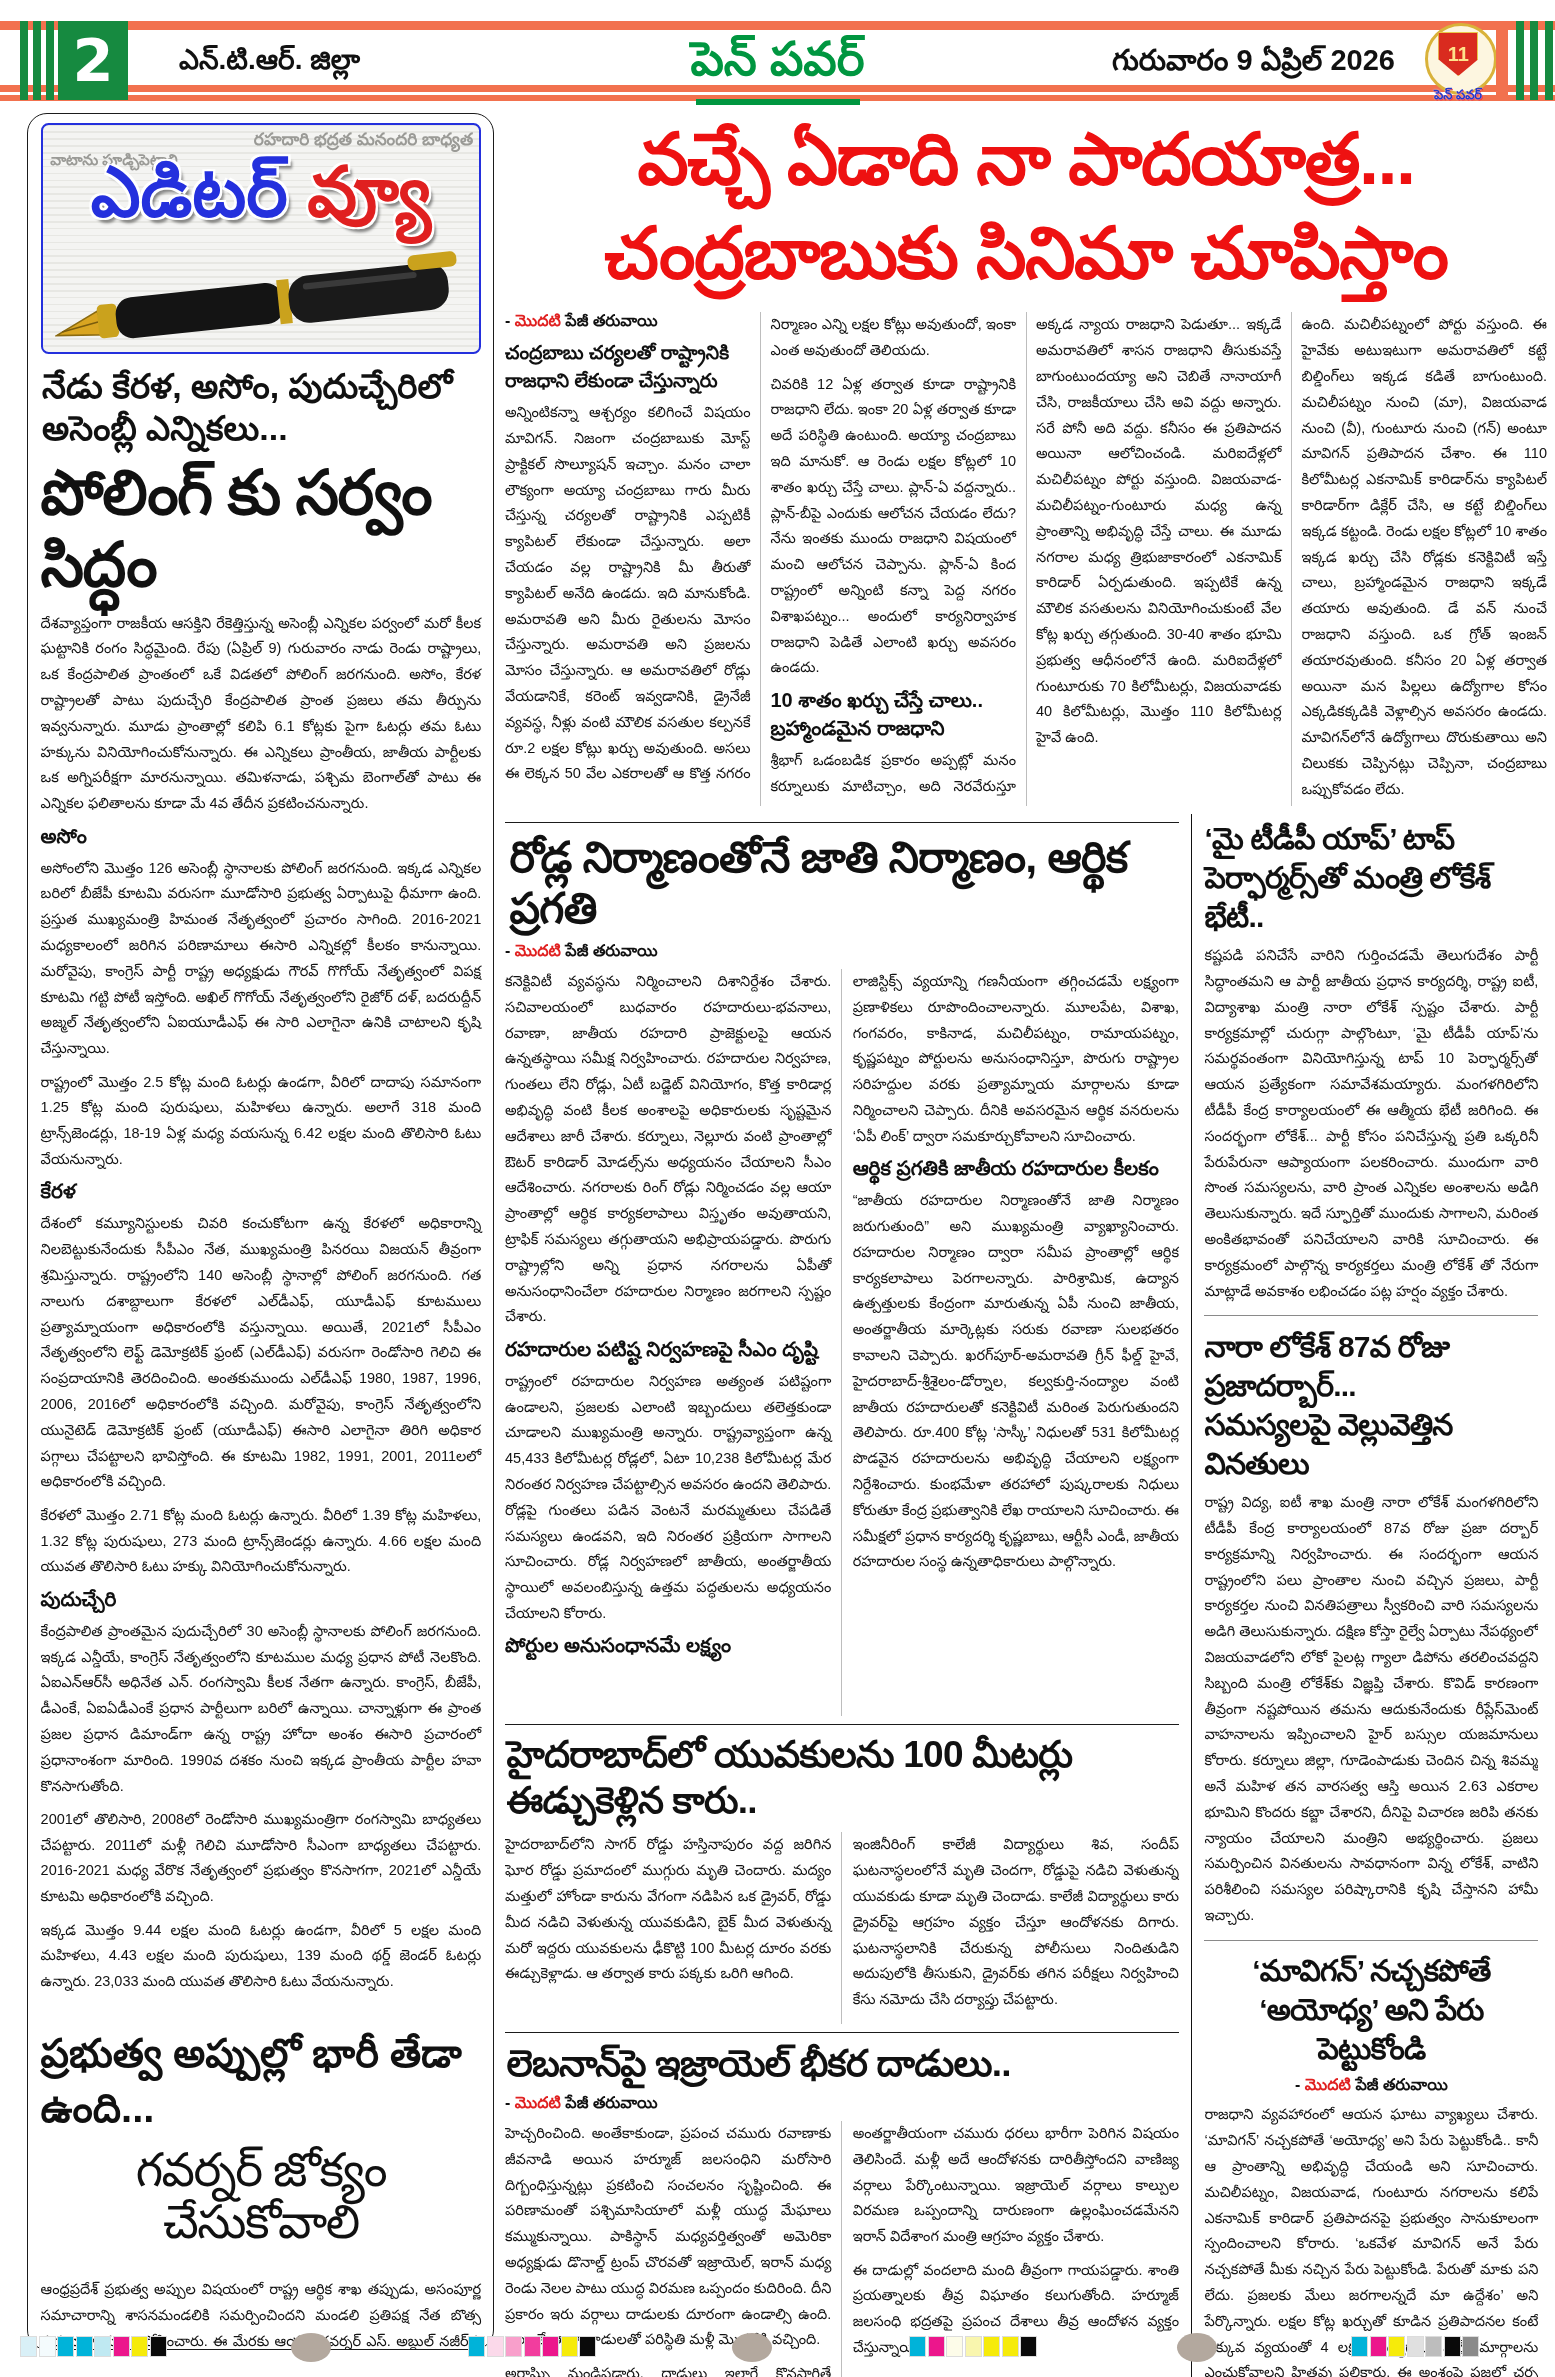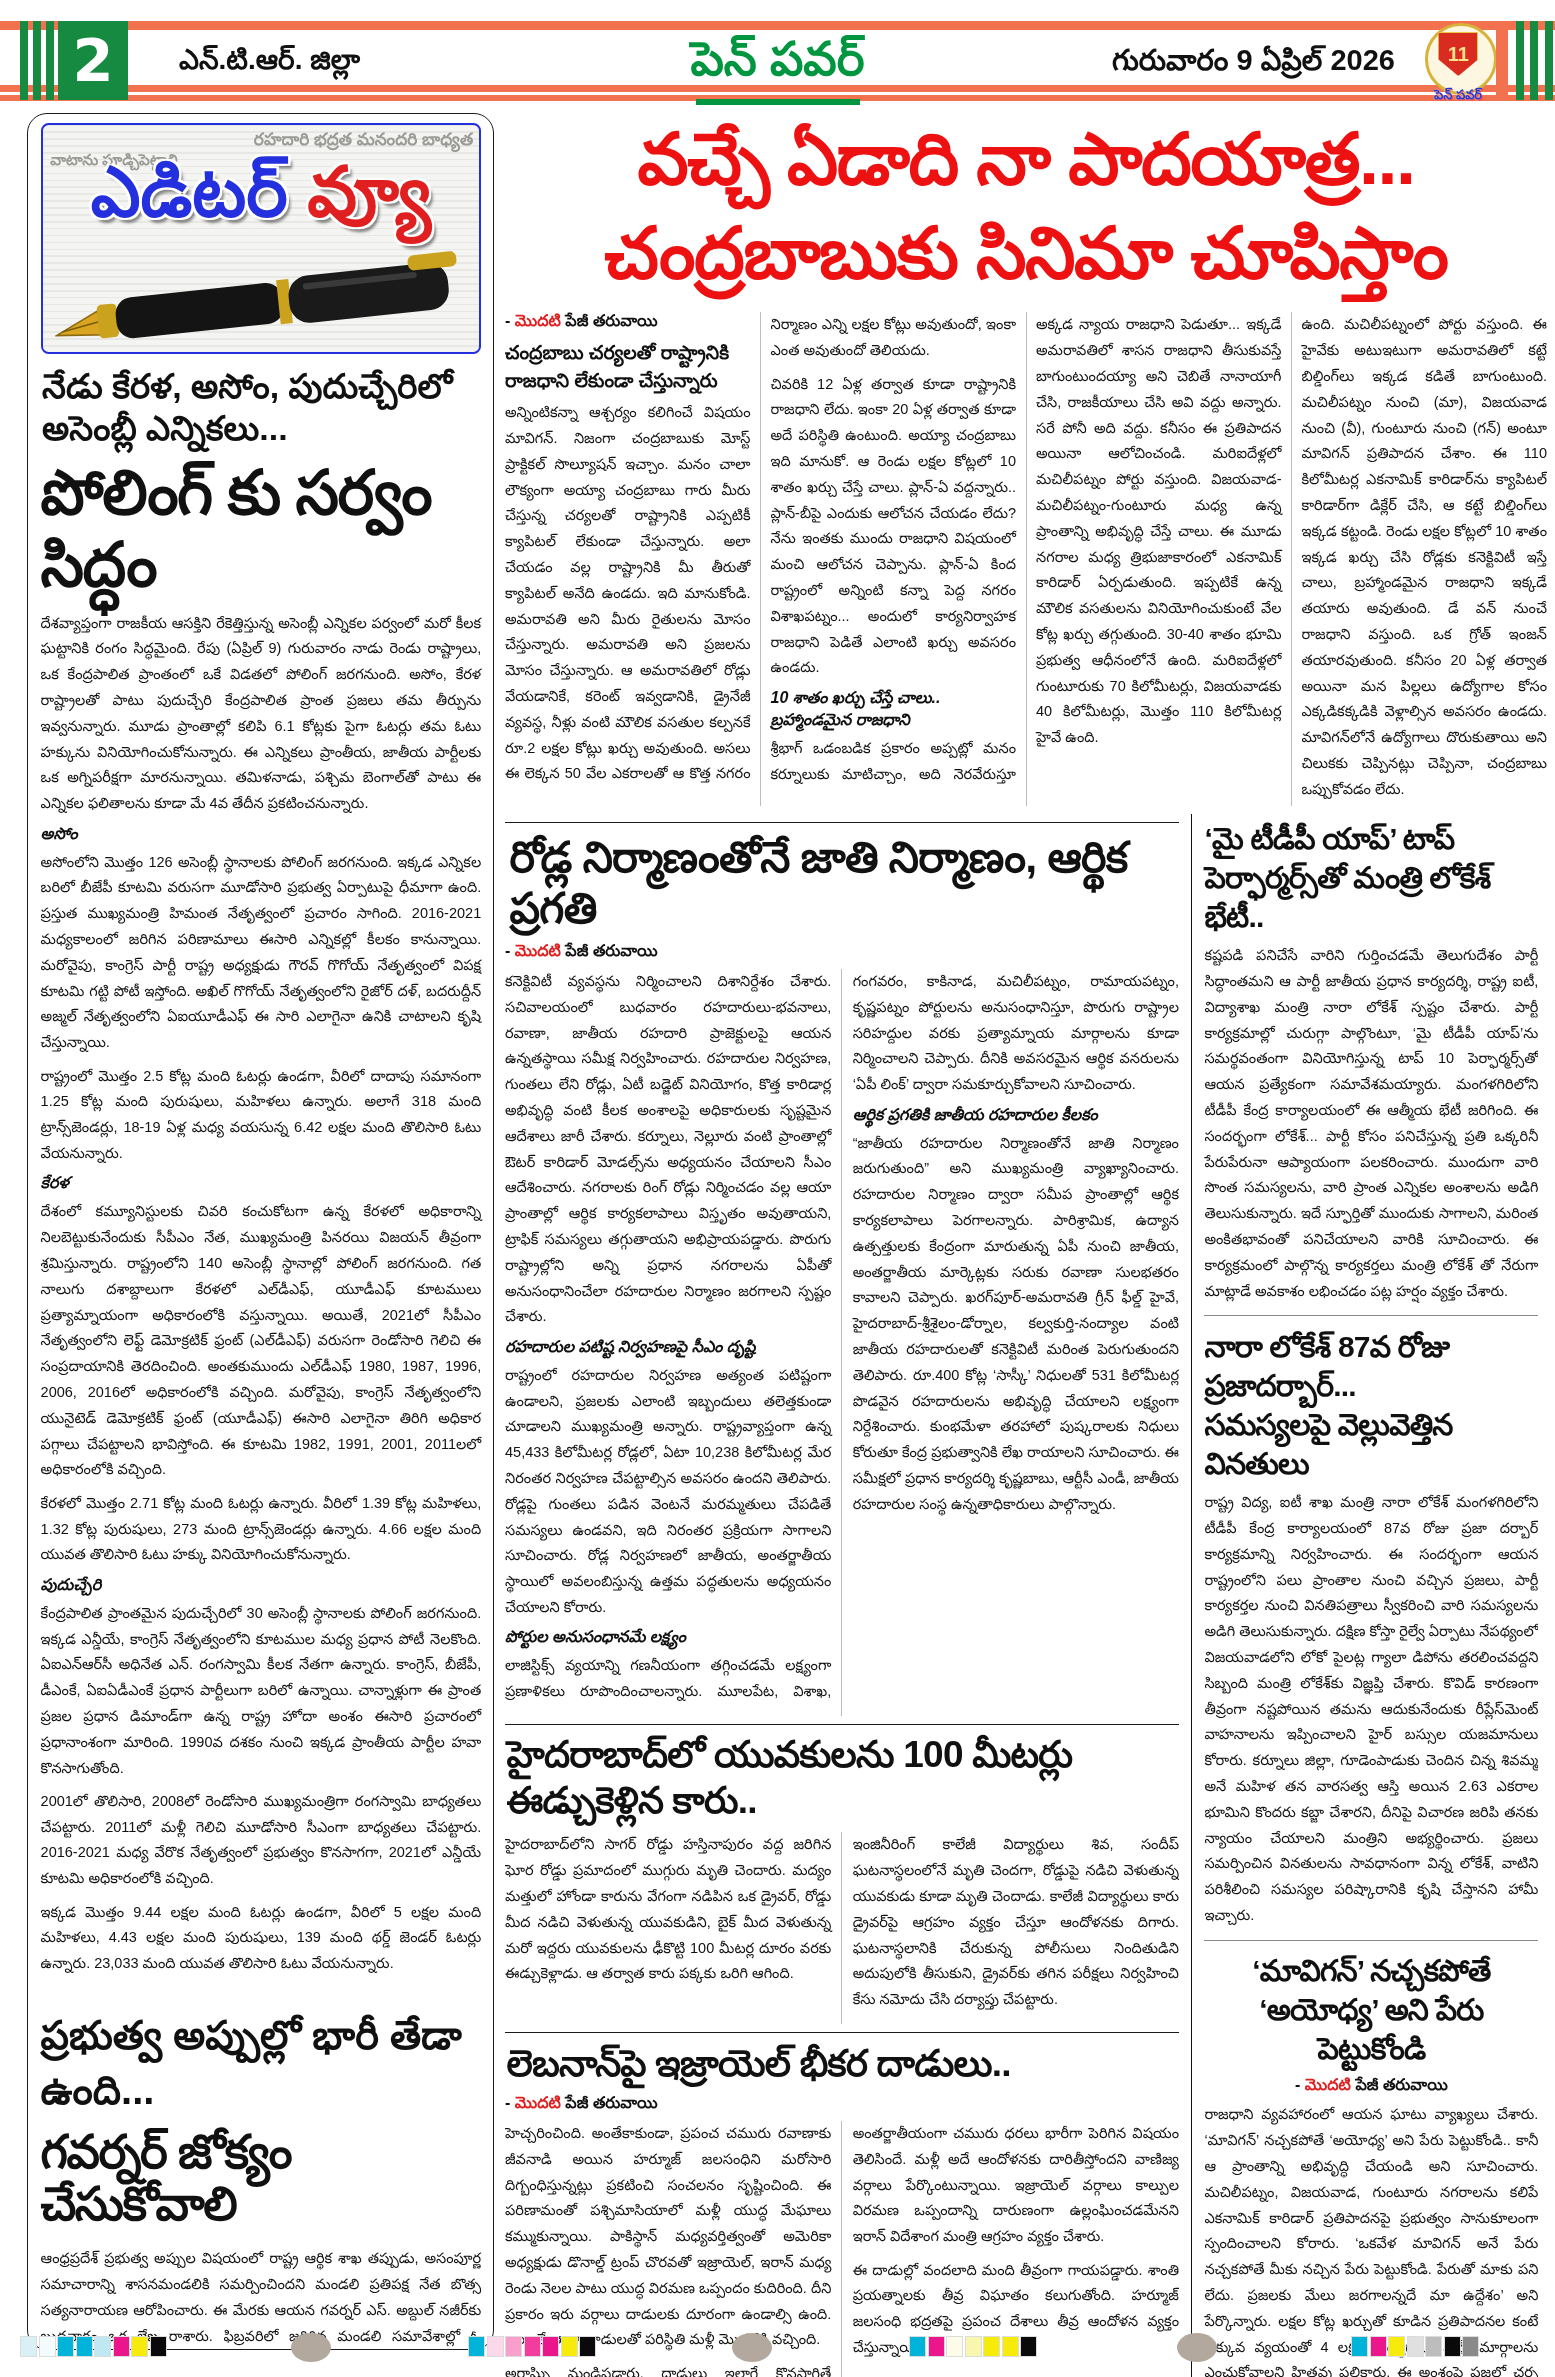--- a/index.html
+++ b/index.html
@@ -41,23 +41,23 @@
   #bg-word-2{left:7.6px;top:26px;font-size:15.2px;}
   #editor-title{position:absolute;left:0;right:0;top:27.4px;text-align:center;white-space:nowrap;border-radius:19px;}
   #editor-title .ed-blue{font-size:70px;font-weight:800;color:#2430dd;
       text-shadow:-2.3px -2.3px 0 #fff,2.3px -2.3px 0 #fff,-2.3px 2.3px 0 #fff,2.3px 2.3px 0 #fff,3.8px 4.6px 3px rgba(0,0,0,.45);}
   #editor-title .ed-red{font-size:70px;font-weight:800;color:#e02020;
       text-shadow:-2.3px -2.3px 0 #fff,2.3px -2.3px 0 #fff,-2.3px 2.3px 0 #fff,2.3px 2.3px 0 #fff,3.8px 4.6px 3px rgba(0,0,0,.45);}
   #pen{position:absolute;left:9.1px;bottom:13.7px;width:427px;height:84px;transform:rotate(-6deg);}
   .kicker{font-size:34px;font-weight:800;margin:10.7px 1.5px 0 1.5px;line-height:1.25;}
   .headline-xl{font-size:62px;font-weight:800;line-height:1.15;margin:7.6px 0 10.7px 0;letter-spacing:-1.5px;}
   .body-txt{font-size:14.5px;line-height:1.78;text-align:justify;margin:0 0 7.6px 0;}
-  .sub-bold{font-size:16px;font-weight:800;margin:1.5px 0 3px 0;font-style:italic;}
+  .sub-bold{font-size:20px;font-weight:800;margin:1.5px 0 3px 0;}
   .gov-kicker{font-size:40px;font-weight:800;margin:36px 0 3px 0;}
-  .gov-head{font-size:47px;font-weight:700;line-height:1.1;margin:3px 0 17px 0;letter-spacing:-1.5px;}
+  .gov-head{font-size:47px;font-weight:400;text-align:center;line-height:1.1;margin:3px 0 30px 0;letter-spacing:-1.5px;}
   
   #center-right{position:absolute;left:505px;top:113px;width:1042px;}
   #red-head{font-size:72px;font-weight:800;color:#ee1111;text-align:center;line-height:1.3;
      letter-spacing:-1.5px;}
   .byline{font-size:16px;font-weight:800;margin:0 0 4.6px 0;}
   .byline .red{color:#e02020;}
   #four-col{margin-top:12.2px;height:494px;column-count:4;column-gap:20px;column-fill:auto;
      column-rule:0.8px solid #bdbdbd;overflow:hidden;}
   .lead-bold{font-size:19px;font-weight:800;line-height:1.45;margin:0 0 6.1px 0;}
   #lower-row{display:flex;margin-top:7.6px;}

